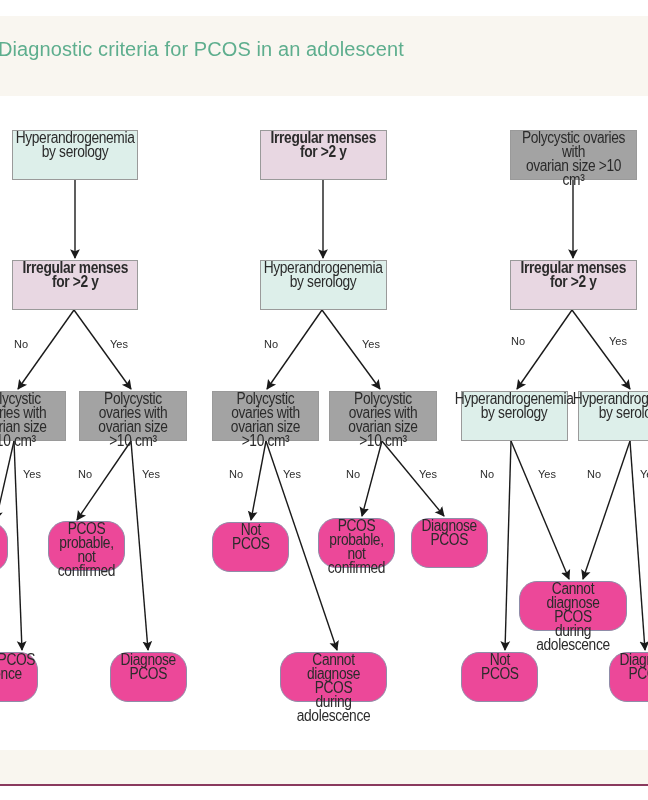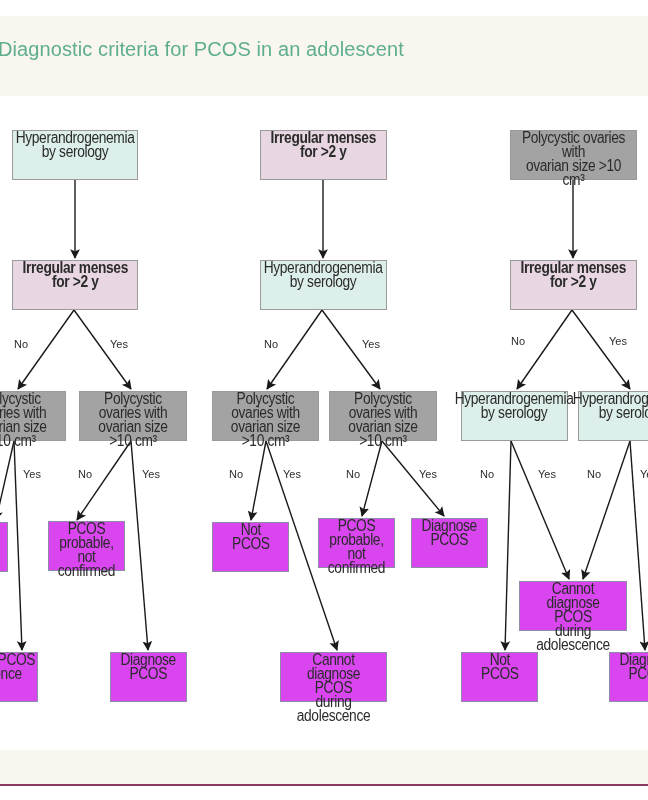--- a/index.html
+++ b/index.html
@@ -33,21 +33,21 @@
     font-family: "Liberation Sans Narrow", "Liberation Sans", sans-serif;
     font-size: 16px; line-height: 14px; color: #2b2b2b;
     white-space: pre-line;
     letter-spacing: -0.4px;
     transform-origin: center;
   }
   .box span { display: inline-block; transform: scaleX(0.86); }
   .teal  { background: #ddefea; }
   .pink  { background: #e8d7e2; font-weight: bold; }
   .olive { background: #a3a3a3; }
-  .lav   { background: #d946ef; border-color: #8f8ca8; }
+  .lav   { background: #ec4899; border-color: #8f8ca8; border-radius: 18px; }
   .lbl {
     position: absolute; font-size: 11px; color: #2d2d2d;
     font-family: "Liberation Sans", sans-serif;
   }
   svg.arrows { position: absolute; left: 0; top: 0; width: 648px; height: 800px; pointer-events: none; }
 </style>
 </head>
 <body>
 
 <div class="band-top"></div>

